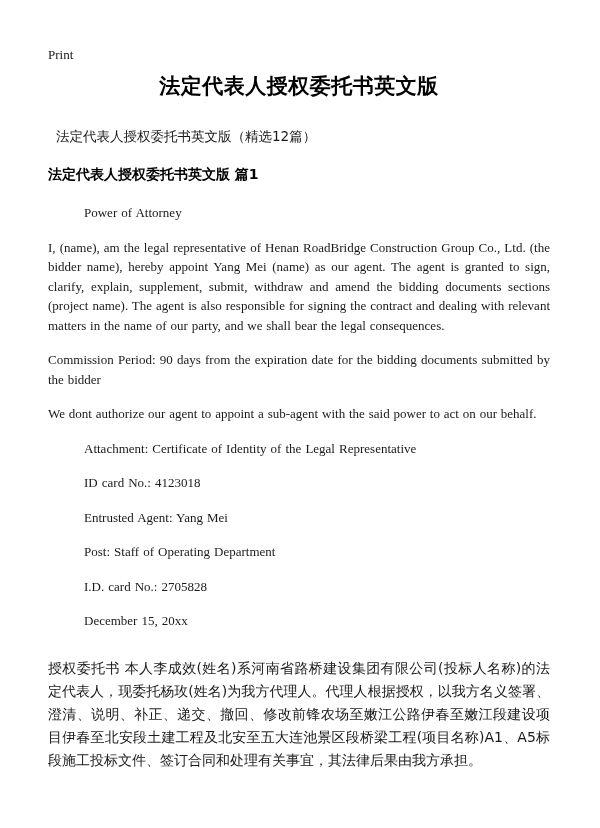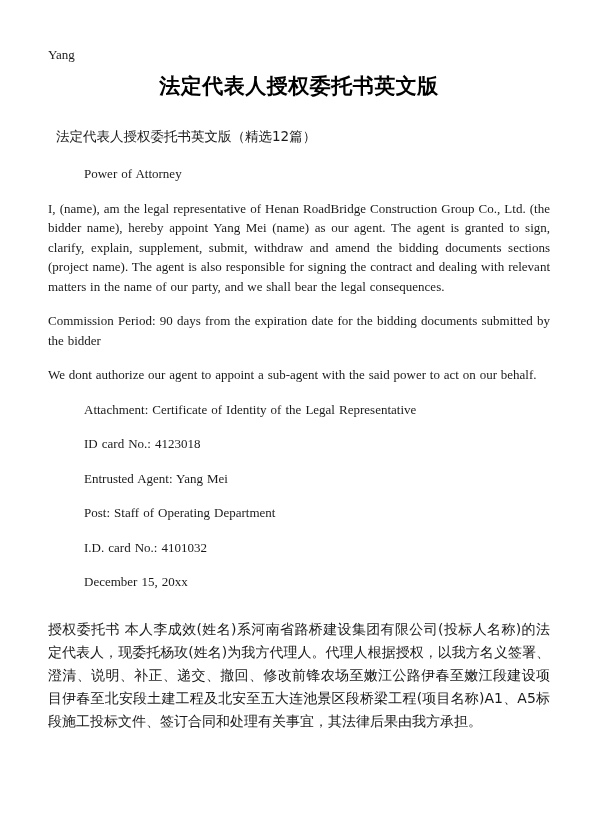--- a/index.html
+++ b/index.html
@@ -101,48 +101,49 @@
     text-justify: inter-ideograph;
   }
 
   .spacer-lg { height: 11px; }
 </style>
 </head>
 <body>
 
 <div class="page">
 
-  <div class="print-label">Yang</div>
+  <div class="print-label">Print</div>
 
   <div class="content">
 
     <h1 class="doc-title">法定代表人授权委托书英文版</h1>
 
     <div class="doc-subtitle">法定代表人授权委托书英文版（精选12篇）</div>
 
+    <div class="section-heading">法定代表人授权委托书英文版 篇1</div>
 
     <p class="para-en single">Power of Attorney</p>
 
     <p class="para-en">I, (name), am the legal representative of Henan RoadBridge Construction Group Co., Ltd. (the bidder name), hereby appoint Yang Mei (name) as our agent. The agent is granted to sign, clarify, explain, supplement, submit, withdraw and amend the bidding documents sections (project name). The agent is also responsible for signing the contract and dealing with relevant matters in the name of our party, and we shall bear the legal consequences.</p>
 
     <p class="para-en">Commission Period: 90 days from the expiration date for the bidding documents submitted by the bidder</p>
 
     <p class="para-en">We dont authorize our agent to appoint a sub-agent with the said power to act on our behalf.</p>
 
     <p class="para-en single">Attachment: Certificate of Identity of the Legal Representative</p>
 
 
 
     <p class="para-en single">ID card No.: 4123018</p>
 
     <p class="para-en single">Entrusted Agent: Yang Mei</p>
 
     <p class="para-en single">Post: Staff of Operating Department</p>
 
-    <p class="para-en single">I.D. card No.: 4101032</p>
+    <p class="para-en single">I.D. card No.: 2705828</p>
 
     <p class="para-en single">December 15, 20xx</p>
 
     <div class="spacer-lg"></div>
 
     <p class="para-zh">授权委托书 本人李成效(姓名)系河南省路桥建设集团有限公司(投标人名称)的法定代表人，现委托杨玫(姓名)为我方代理人。代理人根据授权，以我方名义签署、澄清、说明、补正、递交、撤回、修改前锋农场至嫩江公路伊春至嫩江段建设项目伊春至北安段土建工程及北安至五大连池景区段桥梁工程(项目名称)A1、A5标段施工投标文件、签订合同和处理有关事宜，其法律后果由我方承担。</p>
 
   </div>
 </div>
 

